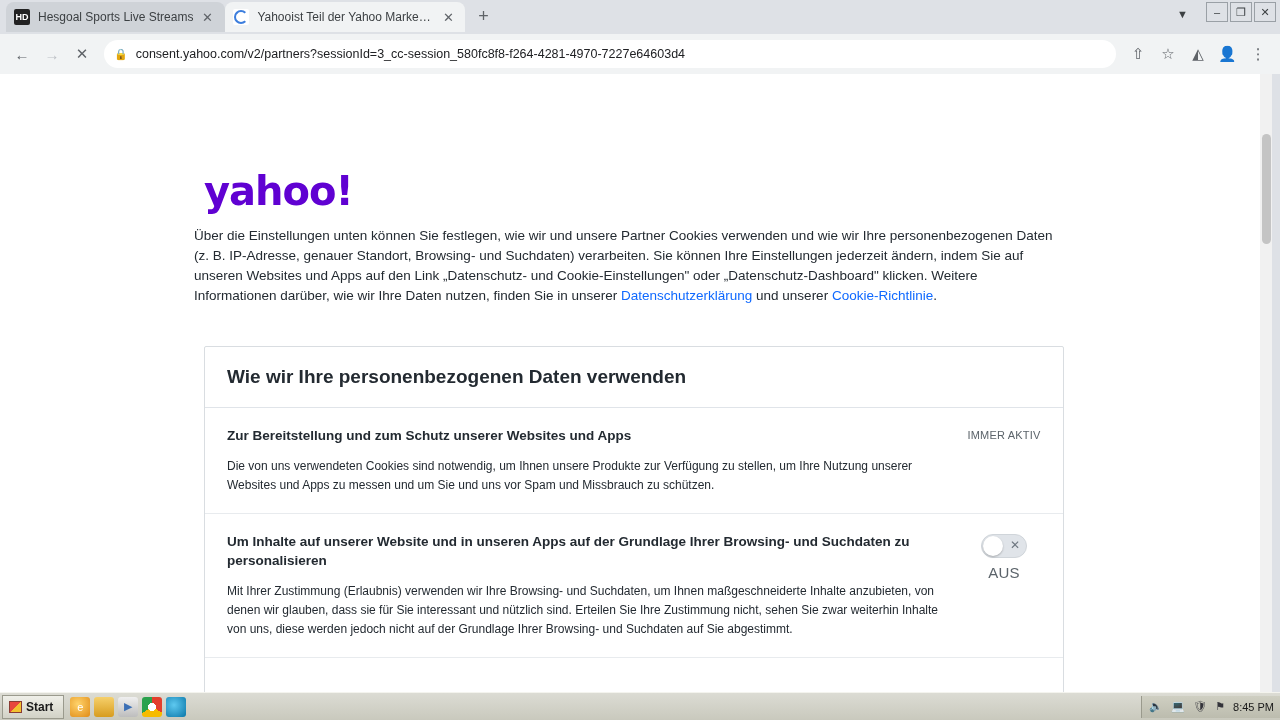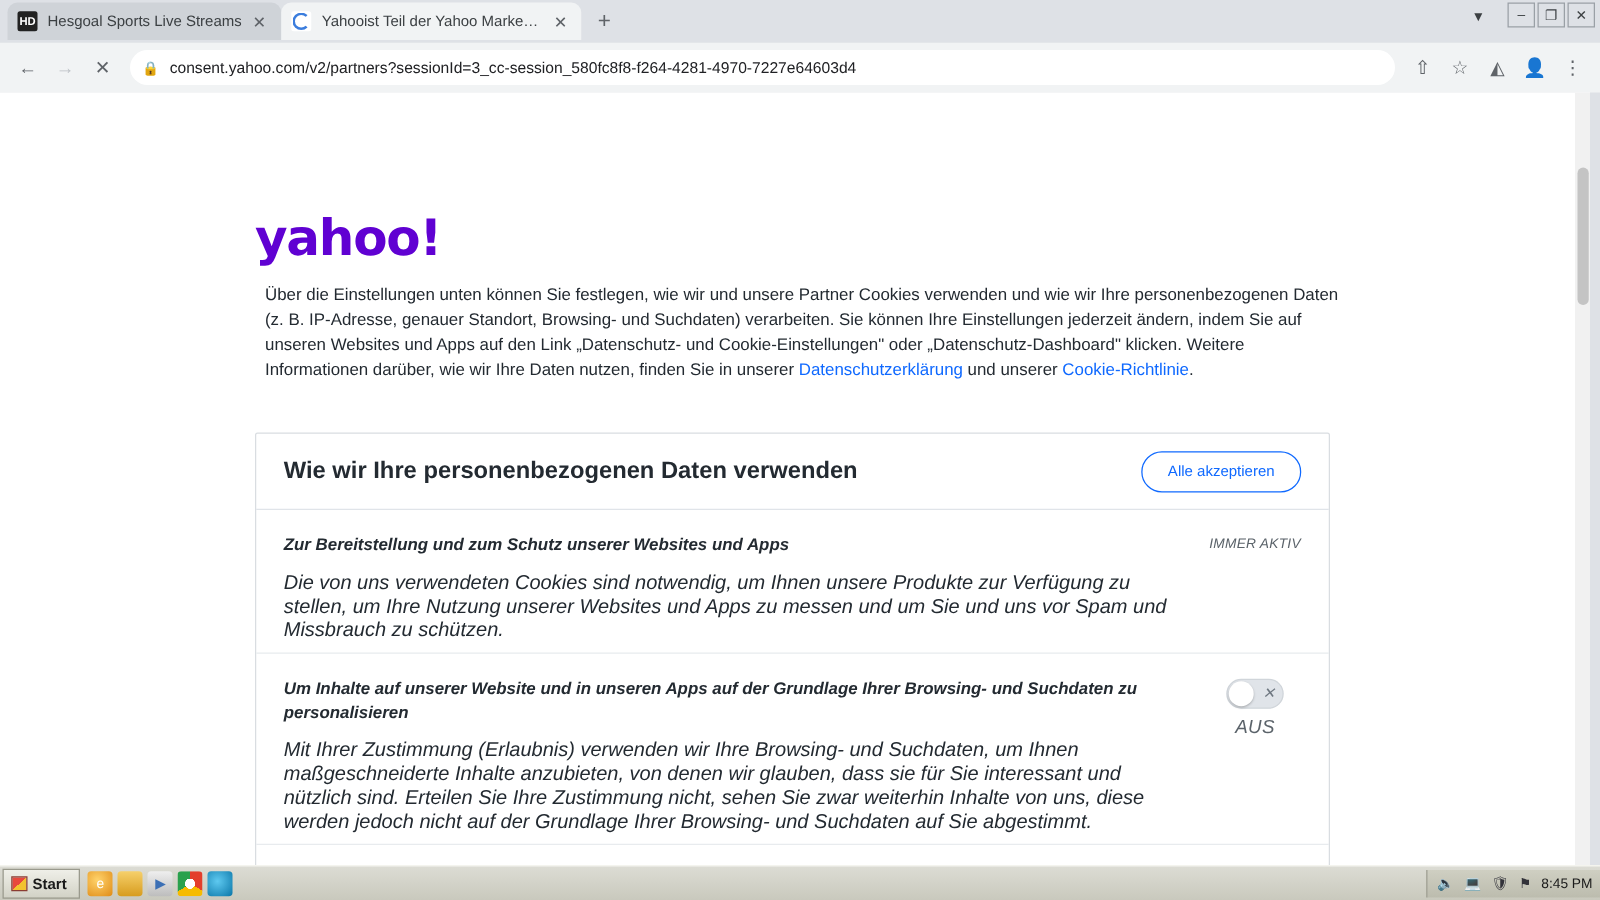--- a/index.html
+++ b/index.html
@@ -140,21 +140,21 @@
     border-radius: 5px;
   }
 
   .yahoo-logo {
     position: absolute; left: 204px; top: 94px;
     font-size: 40px; font-weight: bold; color: #6001d2;
     letter-spacing: -1px;
     font-family: "DejaVu Sans", sans-serif;
   }
   .intro {
-    position: absolute; left: 212px; top: 152px;
+    position: absolute; left: 194px; top: 152px;
     width: 862px;
     font-size: 13.5px; line-height: 20px; color: #232a31;
   }
   .intro a { color: #0f69ff; text-decoration: none; }
 
   .card {
     position: absolute;
     left: 204px; top: 272px;
     width: 860px;
     background: #fff;
@@ -174,35 +174,34 @@
     border-radius: 17px;
     color: #0f69ff;
     background: #fff;
     font-size: 12px;
     line-height: 14px;
     display: flex; align-items: center; justify-content: center;
     text-align: center;
   }
 
   .section {
-    padding: 18px 22px 8px 22px;
+    padding: 18px 22px 18px 22px;
     border-bottom: 1px solid #e8ebee;
     display: flex;
     gap: 12px;
-    font-style: italic;
   }
   .section:last-child { border-bottom: none; }
   .section-main { flex: 1 1 auto; }
   .section-title {
     font-size: 13.5px; font-weight: bold; color: #232a31;
     line-height: 19px;
     margin-bottom: 12px;
   }
   .section-body {
-    font-size: 16px; color: #232a31; line-height: 19px;
+    font-size: 12px; color: #232a31; line-height: 19px;
   }
   .section-ctl {
     width: 74px; flex: 0 0 74px;
     display: flex; flex-direction: column; align-items: center;
     padding-top: 2px;
   }
   .always-on {
     font-size: 11px; color: #5b636a; text-align: center; line-height: 15px;
     letter-spacing: .2px;
   }
@@ -344,21 +343,20 @@
 
       <div class="yahoo-logo">yahoo!</div>
 
       <div class="intro">
         <span>Über die Einstellungen unten können Sie festlegen, wie wir und unsere Partner Cookies verwenden und wie wir Ihre personenbezogenen Daten (z. B. IP-Adresse, genauer Standort, Browsing- und Suchdaten) verarbeiten. Sie können Ihre Einstellungen jederzeit ändern, indem Sie auf unseren Websites und Apps auf den Link „Datenschutz- und Cookie-Einstellungen" oder „Datenschutz-Dashboard" klicken. Weitere Informationen darüber, wie wir Ihre Daten nutzen, finden Sie in unserer </span><a href="#">Datenschutzerklärung</a><span> und unserer </span><a href="#">Cookie-Richtlinie</a><span>.</span>
       </div>
 
       <div class="card">
         <div class="card-header">
           <div class="card-title">Wie wir Ihre personenbezogenen Daten verwenden</div>
-          <div class="accept-btn">Alle akzeptieren</div>
         </div>
 
         <div class="section">
           <div class="section-main">
             <div class="section-title">Zur Bereitstellung und zum Schutz unserer Websites und Apps</div>
             <div class="section-body">Die von uns verwendeten Cookies sind notwendig, um Ihnen unsere Produkte zur Verfügung zu stellen, um Ihre Nutzung unserer Websites und Apps zu messen und um Sie und uns vor Spam und Missbrauch zu schützen.</div>
           </div>
           <div class="section-ctl">
             <div class="always-on">IMMER AKTIV</div>
           </div>

